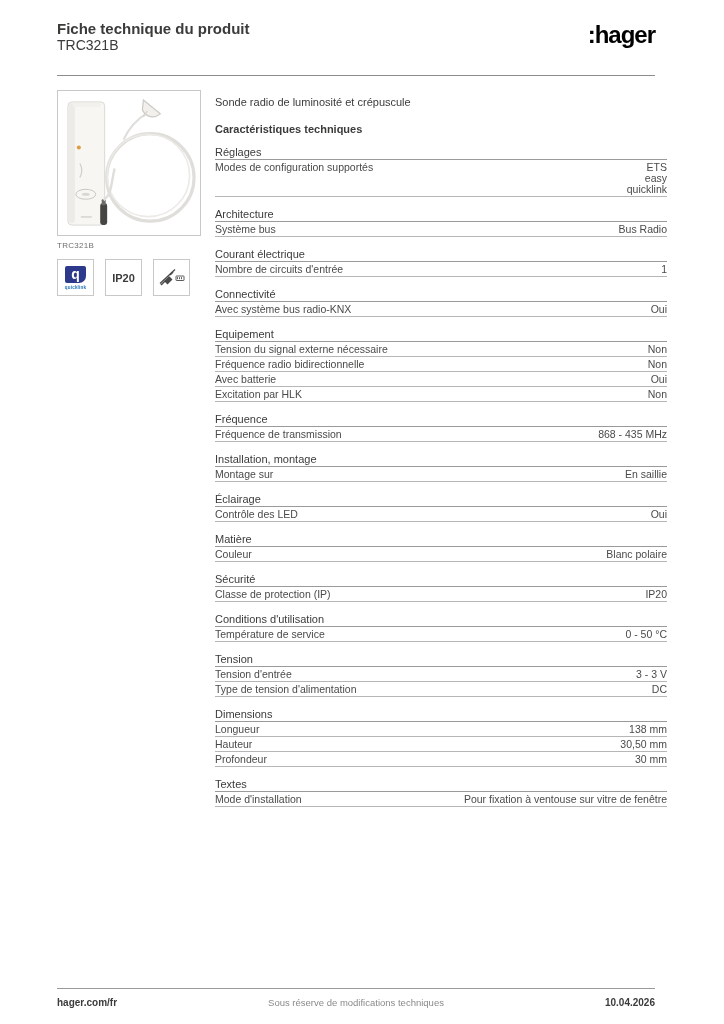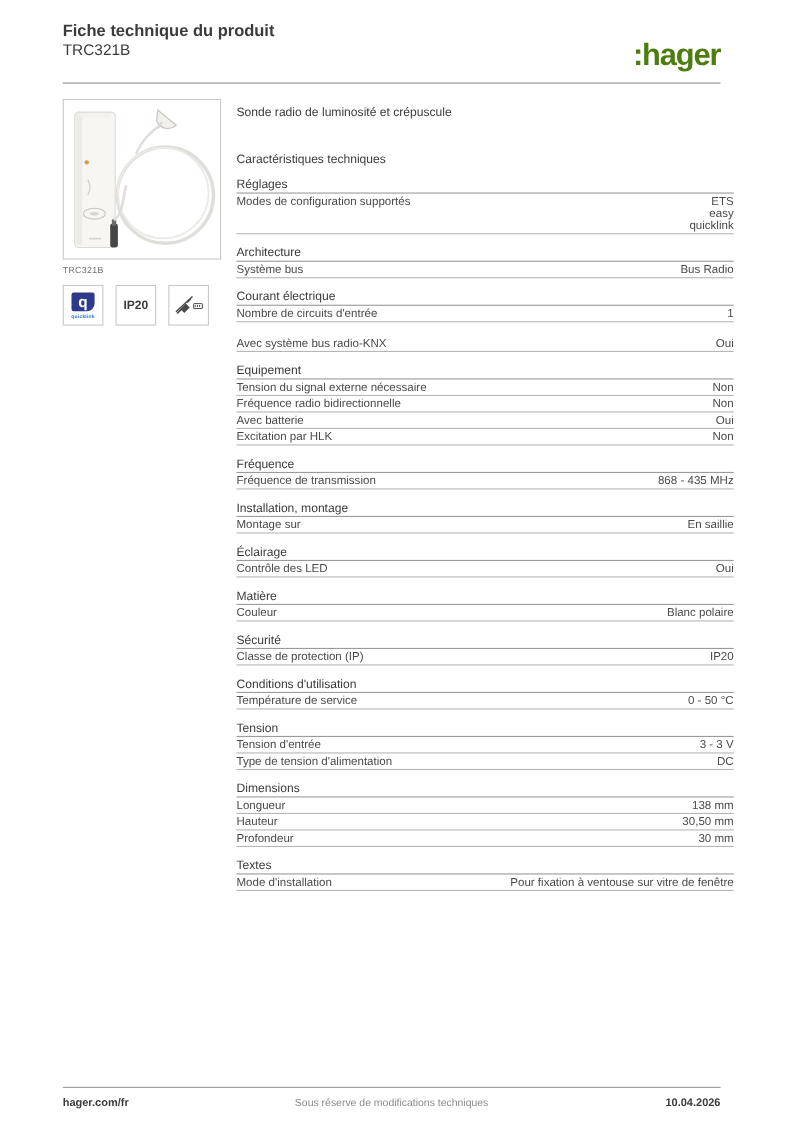--- a/index.html
+++ b/index.html
@@ -5,43 +5,43 @@
 <style>
   * { margin:0; padding:0; box-sizing:border-box; }
   html,body { background:#ffffff; }
   body { width:724px; height:1024px; font-family:"Liberation Sans", sans-serif; color:#3b3b3a; }
   .page { position:relative; width:712px; height:1024px; background:#ffffff; overflow:hidden; }
 
   
   .header { position:absolute; left:57px; right:57px; top:20px; }
   .doc-title { font-size:15px; font-weight:bold; color:#3b3b3a; line-height:17px; }
   .doc-code  { font-size:14px; color:#3b3b3a; line-height:17px; }
-  .logo { position:absolute; right:0; top:14px; font-size:28px; font-weight:bold;
-          color:#4d7c0f; letter-spacing:-1px; }
+  .logo { position:absolute; right:0; top:1px; font-size:24px; font-weight:bold;
+          color:#000000; letter-spacing:-1px; }
   .header-rule { position:absolute; left:57px; right:57px; top:75px; border-top:1px solid #8d8d8c; }
 
   
   .content { position:absolute; left:57px; top:90px; width:610px; display:flex; }
   .left-col { width:145px; flex-shrink:0; }
   .right-col { flex:1; margin-left:13px; }
 
   .product-box { width:144px; height:146px; border:1px solid #c9c8c6; background:#fff; }
   .product-caption { font-size:8px; color:#706f6f; margin-top:5px; letter-spacing:0.3px; }
   .badges { display:flex; gap:11px; margin-top:9px; }
   .badge { width:37px; height:37px; border:1px solid #c9c8c6; background:#fff;
            display:flex; flex-direction:column; align-items:center; justify-content:center; }
   .ql-square { width:21px; height:17px; background:#2d3a8c; border-radius:2px 2px 7px 2px;
                color:#fff; font-weight:bold; font-size:14px; line-height:15px;
                display:flex; align-items:center; justify-content:center; }
   .ql-label { font-size:4.5px; font-weight:bold; color:#1d70b7; margin-top:2px; letter-spacing:0.2px; }
   .ip-label { font-size:11px; font-weight:bold; color:#3b3b3a; }
 
   
   .product-title { font-size:11px; font-weight:normal; margin-top:7px; line-height:11px; }
-  .char-title { font-size:11px; font-weight:normal; margin-top:32px; line-height:11px; }
+  .char-title { font-size:11px; font-weight:bold; margin-top:16px; line-height:11px; }
   .sec { margin-top:12px; }
   .sec:first-of-type { margin-top:13px; }
   .sec-title { font-size:11px; font-weight:normal; line-height:11px; padding-bottom:1px;
                border-bottom:1px solid #9a9a99; color:#3b3b3a; }
   .row { display:flex; justify-content:space-between; align-items:flex-start;
          padding:2px 0 1px; border-bottom:1px solid #b7b6b5;
          font-size:10.5px; line-height:11px; color:#4a4a49; }
   .lbl { text-align:right; padding-right:10px; }
   .val { text-align:right; white-space:pre-line; flex-shrink:0; }
 
@@ -145,20 +145,21 @@
 
       <div class="sec">
         <div class="sec-title">Courant électrique</div>
         <div class="row">
           <span class="lbl">Nombre de circuits d'entrée</span>
           <span class="val">1</span>
         </div>
       </div>
 
       <div class="sec">
+        <div class="sec-title">Connectivité</div>
         <div class="row">
           <span class="lbl">Avec système bus radio-KNX</span>
           <span class="val">Oui</span>
         </div>
       </div>
 
       <div class="sec">
         <div class="sec-title">Equipement</div>
         <div class="row">
           <span class="lbl">Tension du signal externe nécessaire</span>

